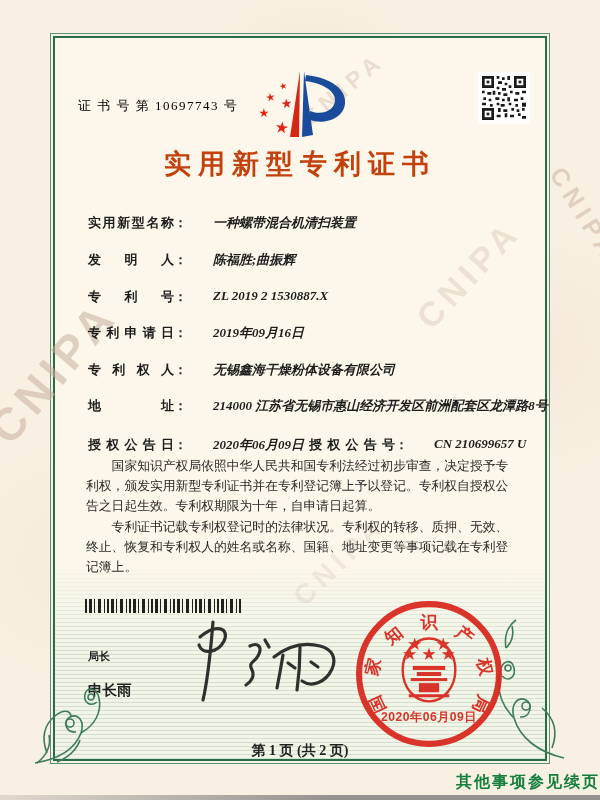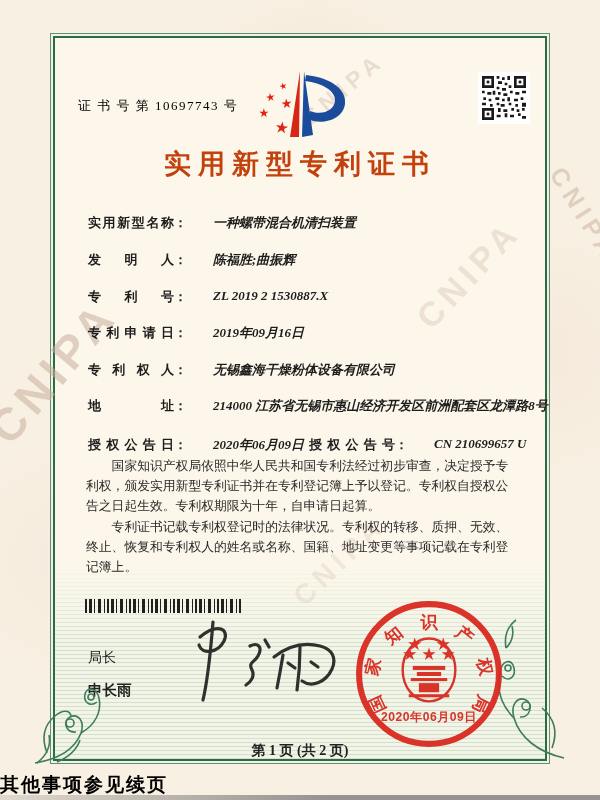--- a/index.html
+++ b/index.html
@@ -39,35 +39,35 @@
   
   .body-text{left:86px;top:456px;width:430px;font-size:12.8px;line-height:1.58;
     color:#2a2a2a;font-weight:500;z-index:2;}
   .body-text p{margin:0;text-indent:2em;}
   
   .barcode{left:85px;top:599px;width:157px;height:14px;z-index:2;
     background:repeating-linear-gradient(90deg,
       #20201e 0 2px, transparent 2px 4px, #20201e 4px 7px, transparent 7px 9px,
       #20201e 9px 10px, transparent 10px 13px, #20201e 13px 16px, transparent 16px 19px,
       #20201e 19px 20px, transparent 20px 22px);}
-  .signer-title{left:88px;top:649px;font-size:14px;font-weight:400;z-index:2;
+  .signer-title{left:88px;top:649px;font-size:11px;font-weight:700;z-index:2;
     font-family:"Liberation Sans","DejaVu Sans",sans-serif;color:#222;}
   .signer-name{left:88px;top:681px;font-size:14.5px;font-weight:700;z-index:2;
     font-family:"Liberation Sans","DejaVu Sans",sans-serif;color:#222;}
   .signature{left:170px;top:610px;width:178px;height:98px;z-index:3;}
   .seal{left:352px;top:597px;width:154px;height:154px;z-index:4;opacity:.93;}
   .seal text{fill:#d9261c;font-size:17px;font-weight:700;text-anchor:middle;
     font-family:"Liberation Sans","DejaVu Sans",sans-serif;}
   .seal .seal-date{font-size:12px;letter-spacing:.5px;}
   .ornament-left{left:27px;top:665px;width:95px;height:102px;z-index:2;}
   .ornament-right{left:490px;top:608px;width:82px;height:155px;z-index:2;transform:scaleX(-1);}
   .page-info{left:50px;width:500px;top:742px;text-align:center;font-size:14px;
     font-weight:600;color:#222;z-index:2;}
-  .continuation{left:0;right:0;top:772px;text-align:left;font-size:19px;
-    font-weight:600;color:#000000;z-index:2;letter-spacing:2px;}
+  .continuation{left:0;right:0;top:772px;text-align:right;font-size:16px;
+    font-weight:600;color:#15803d;z-index:2;letter-spacing:2px;}
   .photo-edge{left:0;right:0;bottom:0;height:5px;z-index:5;
     background:linear-gradient(90deg, rgba(150,148,145,.25), rgba(96,96,100,.65) 55%);}
   
   .wm{position:absolute;font-family:"Liberation Sans","DejaVu Sans",sans-serif;
     font-weight:700;color:#c9af9e;letter-spacing:6px;z-index:1;pointer-events:none;}
   .wm-left{left:-32px;top:345px;font-size:46px;transform:rotate(-50deg);opacity:.55;}
   .wm-right{left:531px;top:200px;font-size:25px;transform:rotate(58deg);opacity:.5;}
   .wm-mid{left:402px;top:255px;font-size:34px;transform:rotate(-47deg);opacity:.3;}
   .wm-top{left:293px;top:76px;font-size:23px;transform:rotate(-40deg);opacity:.35;}
   .wm-bottom{left:282px;top:545px;font-size:28px;transform:rotate(-44deg);opacity:.22;}

